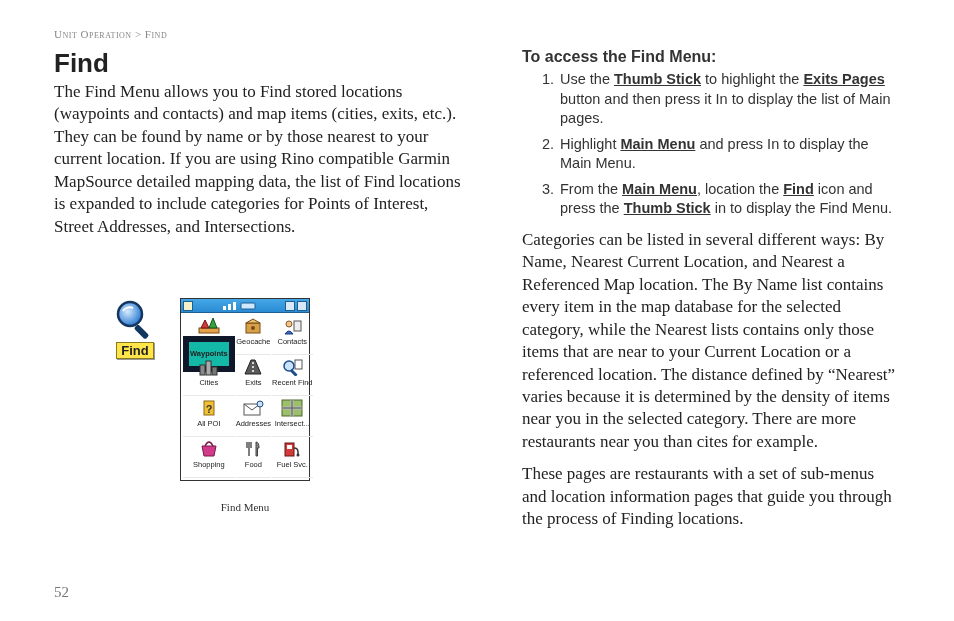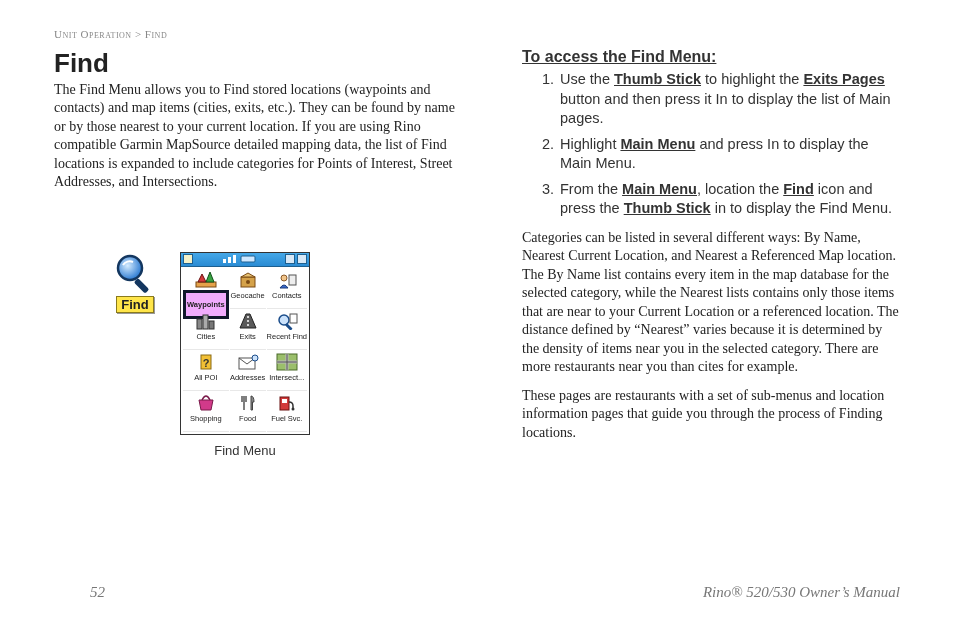--- a/index.html
+++ b/index.html
@@ -28,31 +28,30 @@
     }
     .col-left { flex: 0 0 408px; }
     .col-right { flex: 1 1 auto; }
     h1 {
       font-family: Helvetica, Arial, sans-serif;
       font-weight: 700;
       font-size: 26px;
       margin-bottom: 2px;
     }
     .serif-body {
-      font-size: 14px;
+      font-size: 17px;
       line-height: 1.32;
       color: #222;
     }
     h2 {
       font-family: Helvetica, Arial, sans-serif;
       font-weight: 700;
       font-size: 16px;
       color: #333;
       margin-bottom: 4px;
-      text-decoration: underline;
     }
     ol.steps {
       list-style: decimal;
       padding-left: 36px;
       font-family: Helvetica, Arial, sans-serif;
       font-size: 14.5px;
       color: #333;
       line-height: 1.35;
       margin-bottom: 10px;
     }
@@ -135,42 +134,40 @@
     .cell .lab {
       font-family: Arial, sans-serif;
       font-size: 7.5px;
       color: #222;
       text-align: center;
       line-height: 1;
       margin-top: 2px;
       white-space: nowrap;
     }
     .cell.highlight .lab {
-      background: #f0abfc;
-      border: 3px solid #0f172a;
+      background: #14b8a6;
+      border: 6px solid #0f172a;
       padding: 8px 1px;
       font-weight: 700;
     }
     .caption {
-      font-family: Liberation Sans, sans-serif;
-      font-size: 13px;
+      font-family: Liberation Serif, serif;
+      font-size: 11px;
       color: #333;
-      margin-top: 8px;
+      margin-top: 20px;
     }
     .footer {
       position: absolute;
       bottom: 20px;
       left: 54px;
       right: 54px;
       display: flex;
       justify-content: space-between;
-      font-style: italic;
       font-size: 15px;
       color: #777;
-      margin-left: 36px;
     }
     .footer .man { font-family: "Times New Roman", serif; }
     .para { margin-bottom: 10px; }
     .serif-body + .serif-body, .serif-body.para { }
   </style>
 </head>
 <body>
 
 <div class="breadcrumb">Unit Operation &gt; Find</div>
 
@@ -348,14 +345,13 @@
         <span>From the </span><span class="b">Main Menu</span><span>, location the </span><span class="b">Find</span><span> icon and press the </span><span class="b">Thumb Stick</span><span> in to display the Find Menu.</span>
       </li>
     </ol>
     <p class="serif-body para">Categories can be listed in several different ways: By Name, Nearest Current Location, and Nearest a Referenced Map location. The By Name list contains every item in the map database for the selected category, while the Nearest lists contains only those items that are near to your Current Location or a referenced location. The distance defined by “Nearest” varies because it is determined by the density of items near you in the selected category. There are more restaurants near you than cites for example.</p>
     <p class="serif-body para">These pages are restaurants with a set of sub-menus and location information pages that guide you through the process of Finding locations.</p>
   </div>
 </div>
 
 <div class="footer">
   <span>52</span>
-  <span class="man">Rino® 520/530 Owner’s Manual</span>
 </div>
 
 </body></html>

